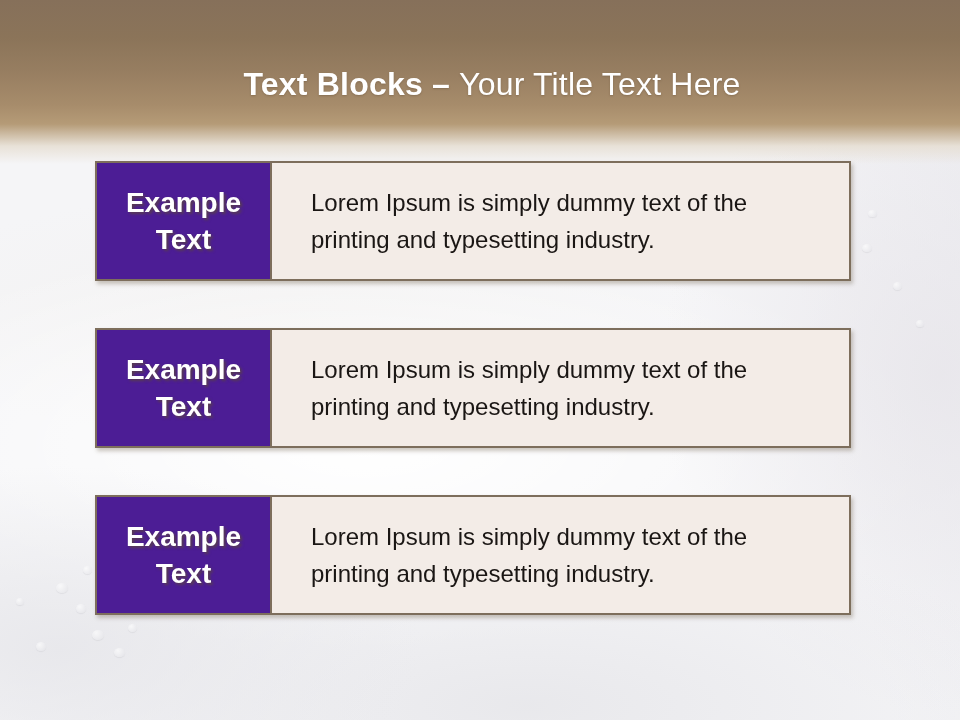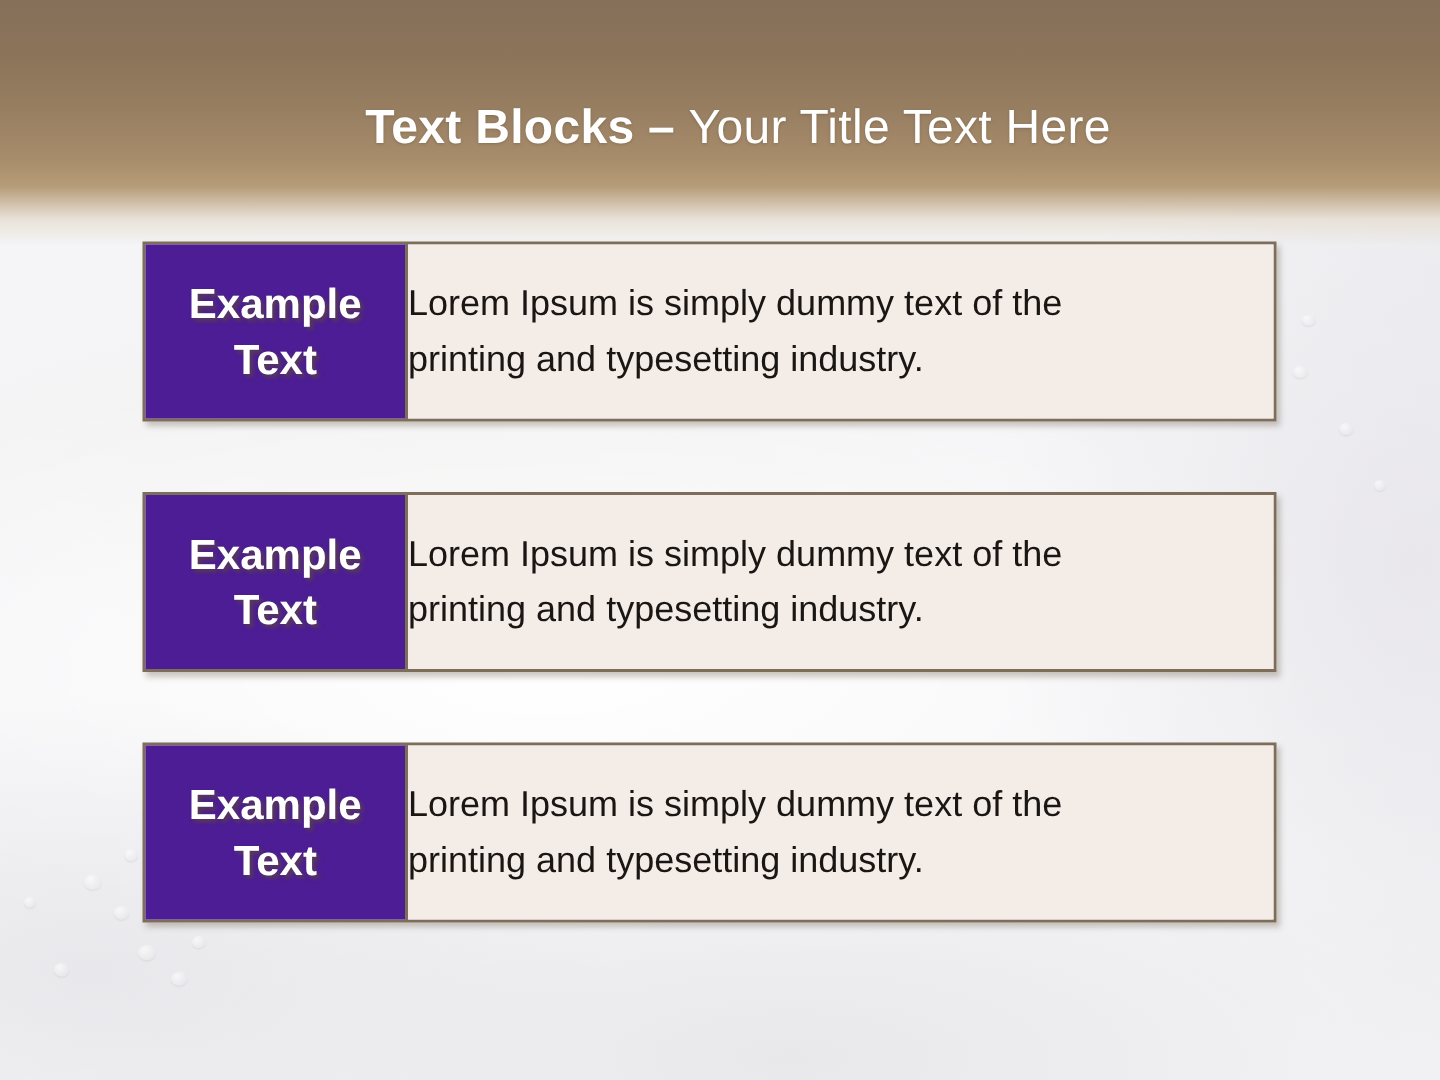--- a/index.html
+++ b/index.html
@@ -96,20 +96,21 @@
   }
 
   .cell-body {
     flex: 1;
     display: flex;
     align-items: center;
     background: #f3ece7;
   }
   .body-text {
     margin: 0;
+    padding-left: 39px;
     max-width: 505px;
     font-size: 24px;
     line-height: 37px;
     color: #1a1614;
   }
 
   .droplet {
     position: absolute;
     border-radius: 50%;
     background: radial-gradient(circle at 35% 30%, #ffffff 0%, #eeeef1 55%, #dfdfe3 100%);

